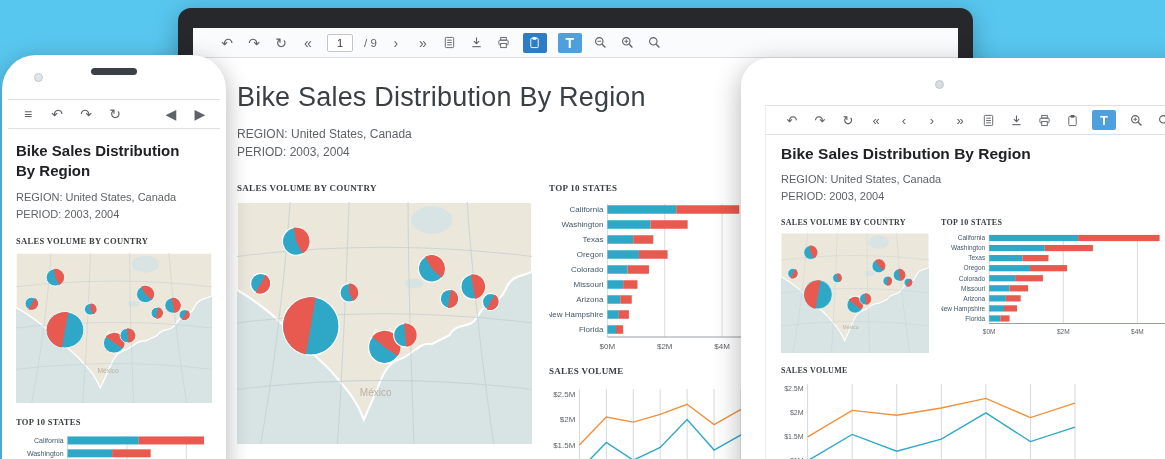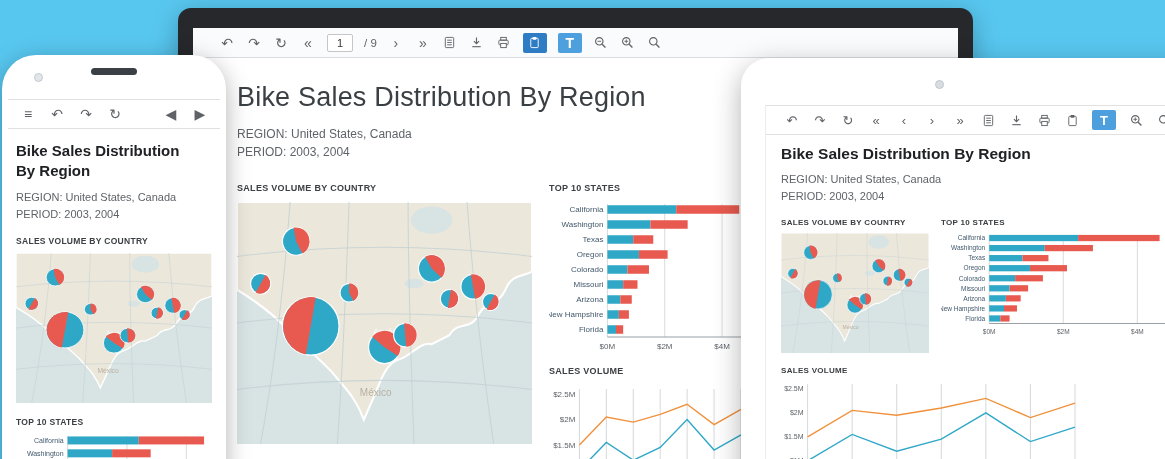--- a/index.html
+++ b/index.html
@@ -8,21 +8,21 @@
   svg text { font-family: "Liberation Sans", sans-serif; }
 
   
   .tb-btn { display:inline-flex; align-items:center; justify-content:center; min-width:16px; height:20px; line-height:1; cursor:default; }
   .tb-btn svg { display:block; }
   .tb-btn.active { background:#4da0dd; color:#fff; border-radius:2px; width:24px; font-weight:bold; }
   .tb-btn.active-dark { background:#2e7cc4; color:#fff; border-radius:2px; width:24px; }
   .tb-spacer { flex:1; }
   .tb-input { width:26px; height:18px; border:1px solid #c6c6c6; border-radius:2px; text-align:center; font-size:11px; color:#333; font-family:"Liberation Sans",sans-serif; }
   .tb-count { font-size:11.5px; color:#5f6368; }
-  .sec { font-size:9px; font-weight:bold; color:#3c4043; letter-spacing:.3px; }
+  .sec { font-size:9px; font-weight:bold; color:#3c4043; letter-spacing:.3px;font-family:Liberation Serif, serif; }
 
   
   .desktop { position:absolute; left:178px; top:8px; width:795px; height:620px; background:#26282c;
              border-radius:13px 13px 0 0; padding:20px 15px 0 15px; z-index:1; box-shadow:0 6px 26px rgba(0,0,0,.28); }
   .desktop-screen { background:#fff; width:100%; height:100%; }
   .desktop-toolbar { height:30px; background:#fafbfc; border-bottom:1px solid #dadce0; display:flex; align-items:center;
                      gap:11px; padding:0 26px; color:#5f6368; font-size:14px; }
   .desk-content { padding:24px 0 0 44px; }
   .desk-title { font-size:27px; font-weight:500; color:#3a3f44; letter-spacing:.2px; margin-bottom:12px; }
   .desk-meta { font-size:12px; color:#5f6368; line-height:1.5; }

